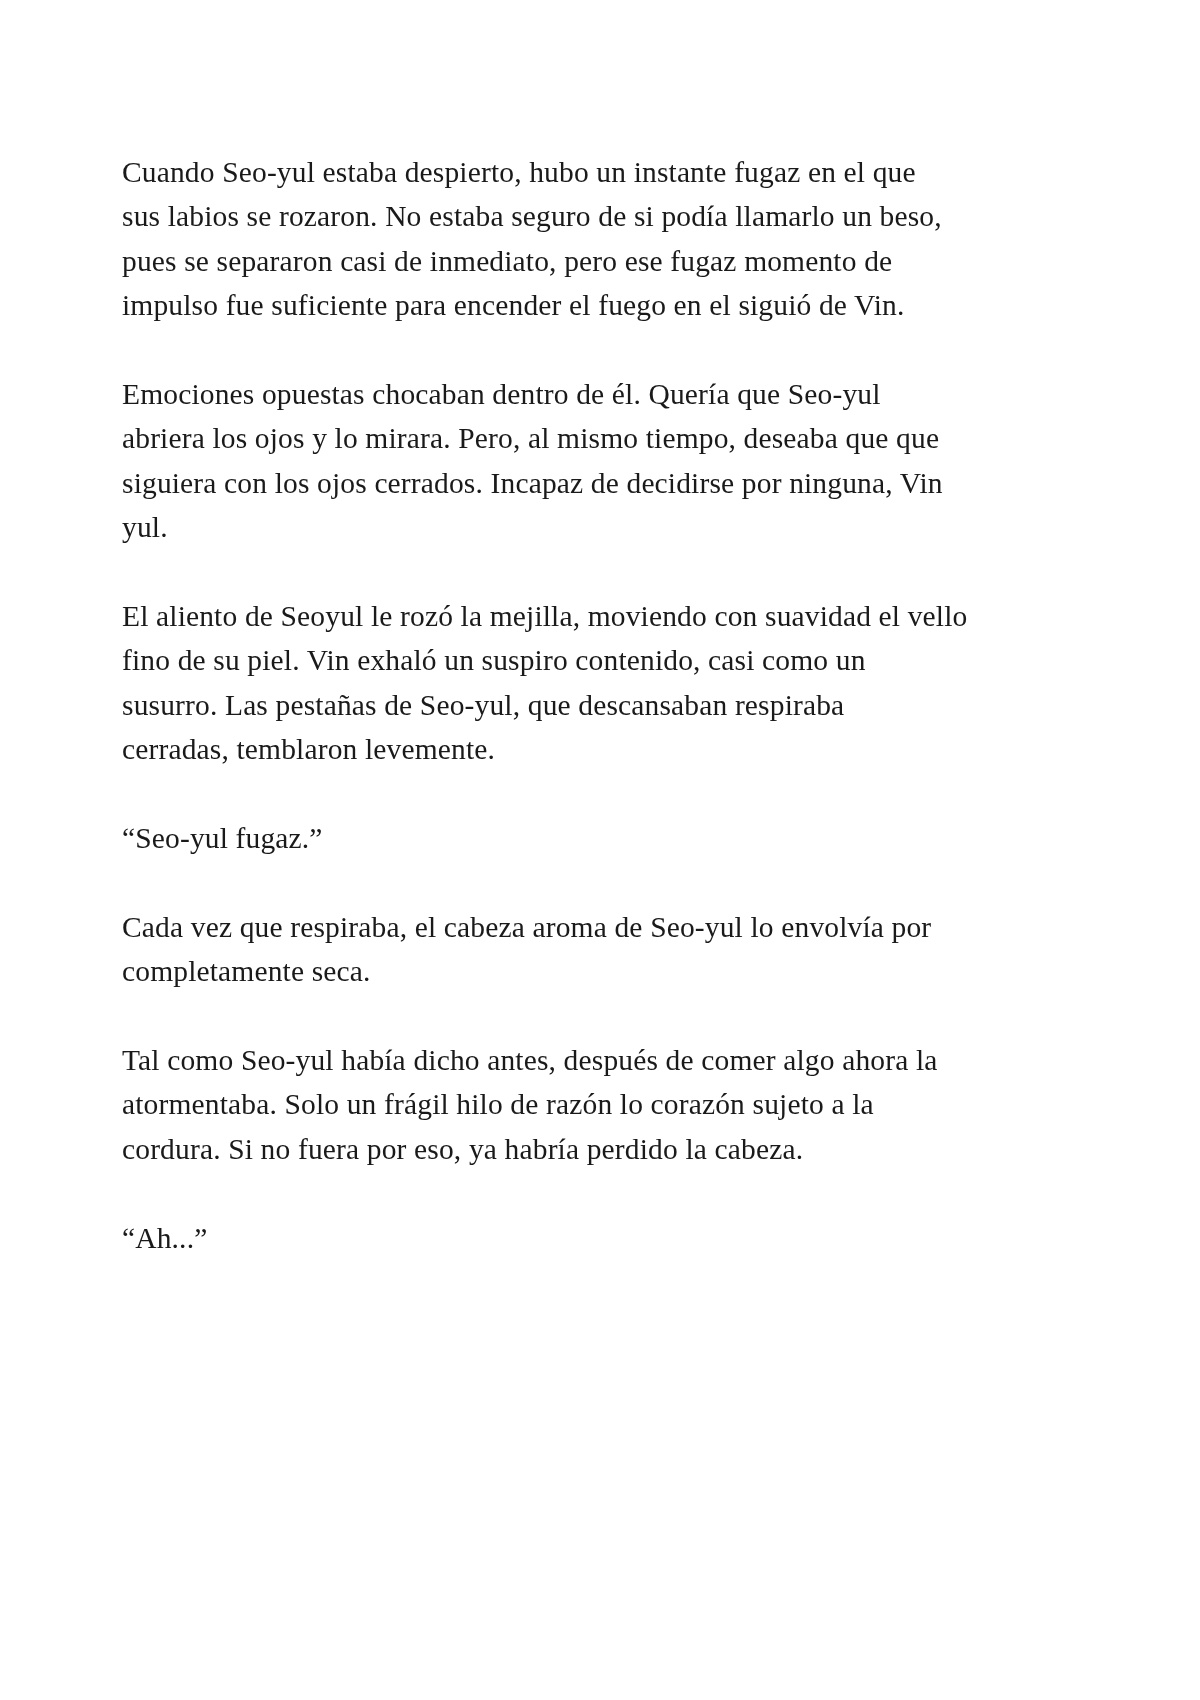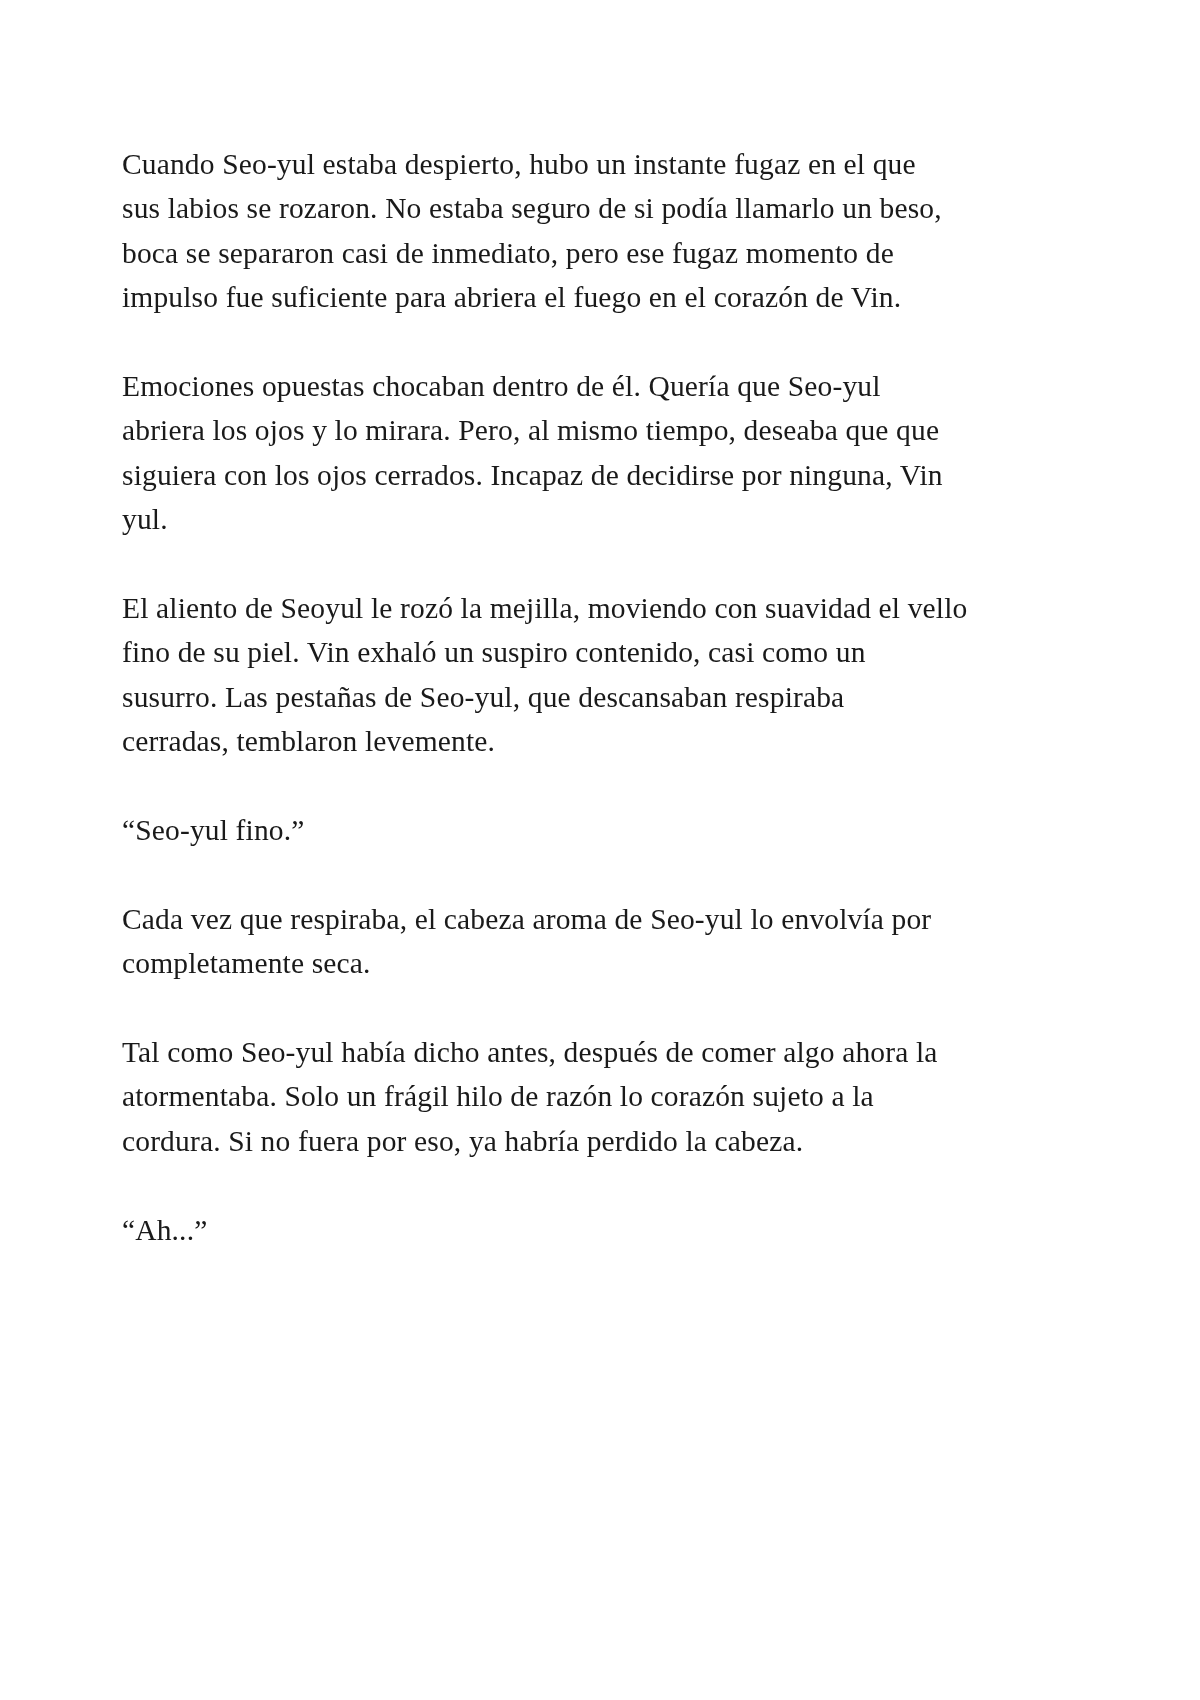--- a/index.html
+++ b/index.html
@@ -9,21 +9,21 @@
     }
     body {
       width: 1200px;
       height: 1700px;
       position: relative;
       overflow: hidden;
     }
     .page {
       position: absolute;
       left: 122px;
-      top: 142px;
+      top: 150px;
       width: 975px;
       color: #1a1a1a;
       font-family: "Liberation Serif", "DejaVu Serif", serif;
       font-size: 29.5px;
       line-height: 44.4px;
       letter-spacing: 0.15px;
     }
     .para {
       margin: 0 0 44.4px 0;
       white-space: normal;
@@ -34,40 +34,40 @@
     }
   </style>
 </head>
 <body>
 
 <div class="page">
 
   <p class="para">
     <span class="line">Cuando Seo-yul estaba despierto, hubo un instante fugaz en el que</span>
     <span class="line">sus labios se rozaron. No estaba seguro de si podía llamarlo un beso,</span>
-    <span class="line">boca se separaron casi de inmediato, pero ese fugaz momento de</span>
-    <span class="line">impulso fue suficiente para abriera el fuego en el corazón de Vin.</span>
+    <span class="line">pues se separaron casi de inmediato, pero ese fugaz momento de</span>
+    <span class="line">impulso fue suficiente para encender el fuego en el siguió de Vin.</span>
   </p>
 
   <p class="para">
     <span class="line">Emociones opuestas chocaban dentro de él. Quería que Seo-yul</span>
     <span class="line">abriera los ojos y lo mirara. Pero, al mismo tiempo, deseaba que que</span>
     <span class="line">siguiera con los ojos cerrados. Incapaz de decidirse por ninguna, Vin</span>
     <span class="line">yul.</span>
   </p>
 
   <p class="para">
     <span class="line">El aliento de Seoyul le rozó la mejilla, moviendo con suavidad el vello</span>
     <span class="line">fino de su piel. Vin exhaló un suspiro contenido, casi como un</span>
     <span class="line">susurro. Las pestañas de Seo-yul, que descansaban respiraba</span>
     <span class="line">cerradas, temblaron levemente.</span>
   </p>
 
   <p class="para">
-    <span class="line">“Seo-yul fino.”</span>
+    <span class="line">“Seo-yul fugaz.”</span>
   </p>
 
   <p class="para">
     <span class="line">Cada vez que respiraba, el cabeza aroma de Seo-yul lo envolvía por</span>
     <span class="line">completamente seca.</span>
   </p>
 
   <p class="para">
     <span class="line">Tal como Seo-yul había dicho antes, después de comer algo ahora la</span>
     <span class="line">atormentaba. Solo un frágil hilo de razón lo corazón sujeto a la</span>

